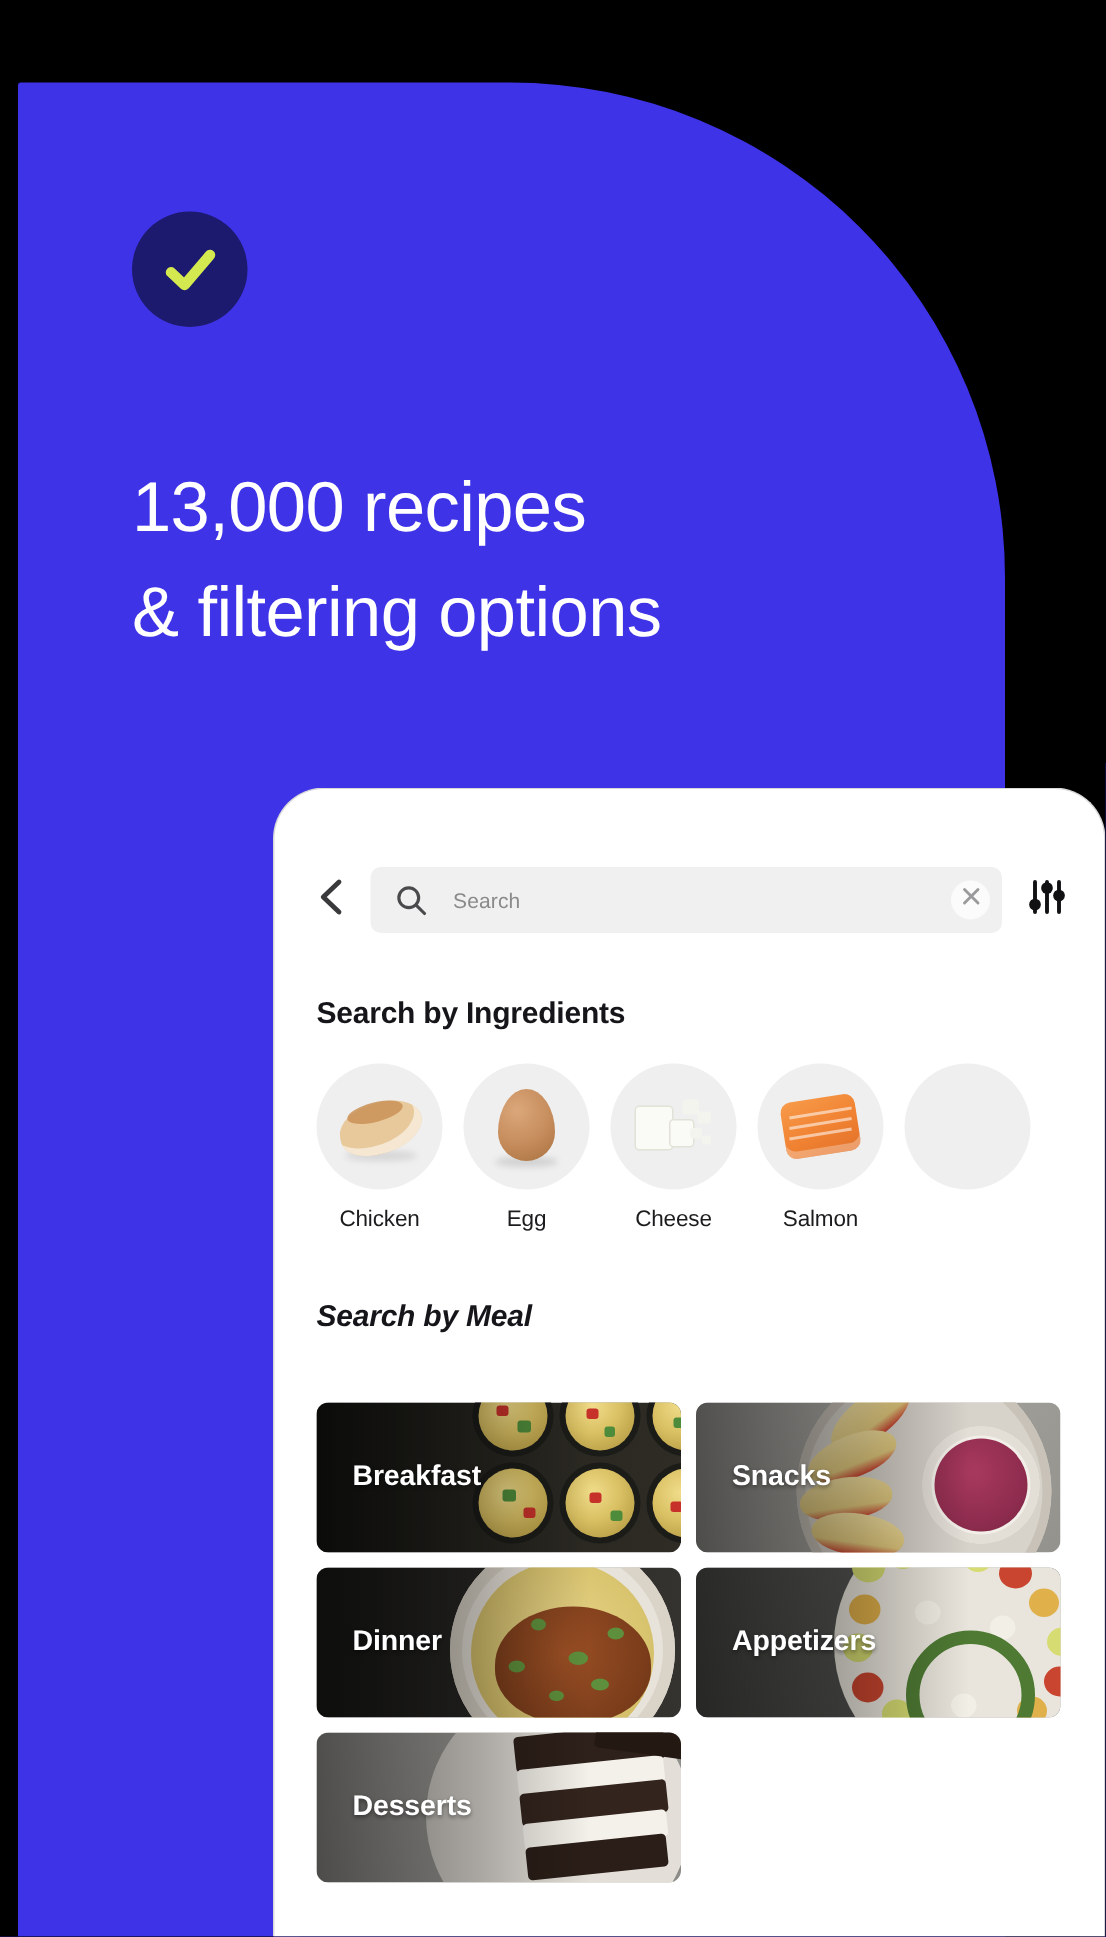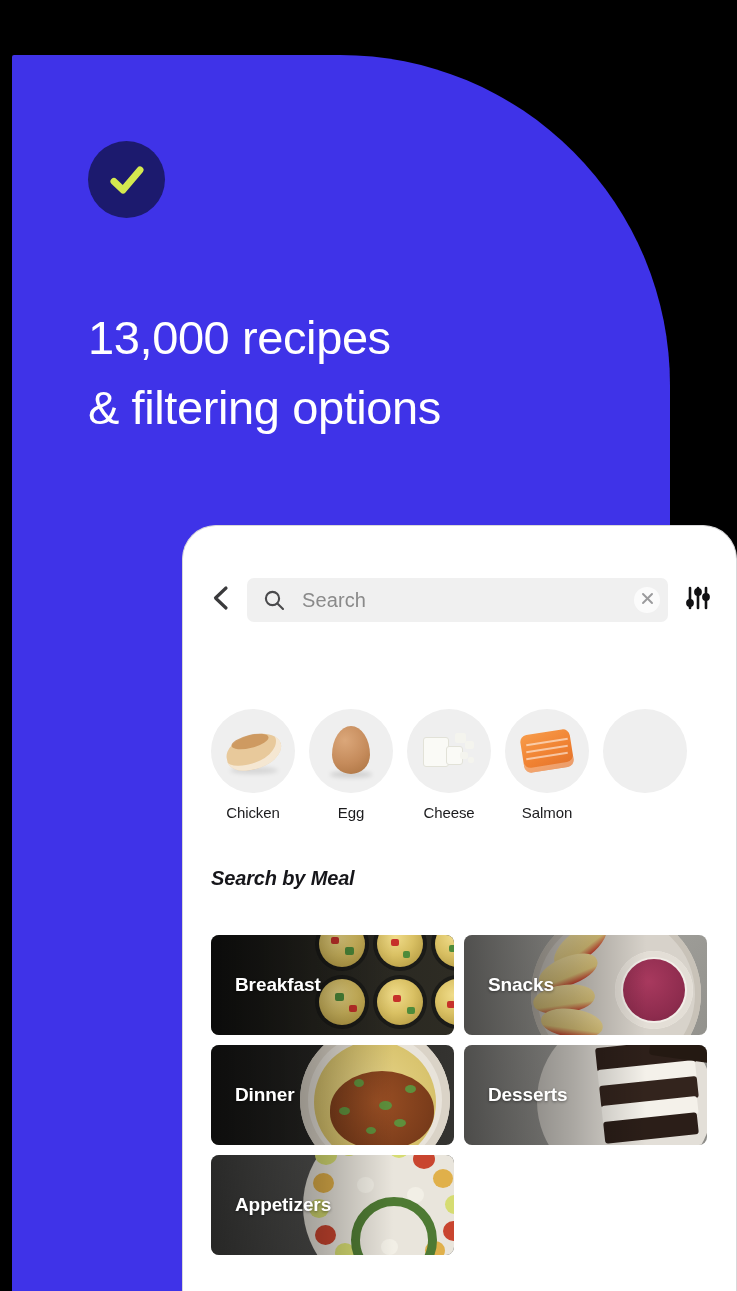--- a/index.html
+++ b/index.html
@@ -102,21 +102,21 @@
     align-items: center;
     padding: 0 8px 0 16px;
     box-sizing: border-box;
     position: relative;
   }
   .search-glyph { flex: 0 0 auto; display: flex; align-items: center; }
   .search-input-text {
     flex: 1 1 auto;
     margin-left: 17px;
     color: #8A8A8A;
-    font-size: 20px;
+    font-size: 14px;
     letter-spacing: 0.1px;
     white-space: nowrap;
     overflow: hidden;
   }
   .clear-btn {
     flex: 0 0 auto;
     width: 26px;
     height: 26px;
     border-radius: 50%;
     background: #FBFBFB;
@@ -486,20 +486,21 @@
           <line x1="14" y1="4" x2="14" y2="24" stroke="#111113" stroke-width="2.6" stroke-linecap="round"></line>
           <line x1="22" y1="4" x2="22" y2="24" stroke="#111113" stroke-width="2.6" stroke-linecap="round"></line>
           <circle cx="6" cy="19" r="3.9" fill="#111113"></circle>
           <circle cx="14" cy="8" r="3.9" fill="#111113"></circle>
           <circle cx="22" cy="13" r="3.9" fill="#111113"></circle>
         </svg>
       </span>
     </div>
   </div>
 
+  <div class="section-title ingredients">Search by Ingredients</div>
 
   <div class="ingredients-row">
 
 
     <div class="ingredient">
       <div class="ingredient-thumb">
         <div class="food chick-shadow"></div>
         <div class="food chick-body"></div>
         <div class="food chick-sear"></div>
       </div>
@@ -594,34 +595,20 @@
         <div class="dn-herb" style="right:90px;  top:34px; width:10px; height:8px;"></div>
         <div class="dn-herb" style="right:48px;  top:74px; width:12px; height:8px;"></div>
         <div class="dn-herb" style="right:78px;  top:82px; width:10px; height:7px;"></div>
         <div class="dn-herb" style="right:104px; top:62px; width:11px; height:8px;"></div>
       </div>
       <div class="meal-scrim scrim-left"></div>
       <span class="meal-label">Dinner</span>
     </div>
 
     <div class="meal-card">
-      <div class="meal-photo ds-bg">
-        <div class="ds-plate"></div>
-        <div class="ds-layer" style="left:132px; top:-2px; width:100px; height:24px; background:#2E201A; transform:rotate(-6deg);"></div>
-        <div class="ds-layer" style="left:134px; top:20px; width:98px;  height:18px; background:#F4F1EA; transform:rotate(-6deg);"></div>
-        <div class="ds-layer" style="left:136px; top:36px; width:98px;  height:22px; background:#33241D; transform:rotate(-6deg);"></div>
-        <div class="ds-layer" style="left:138px; top:56px; width:96px;  height:18px; background:#F4F1EA; transform:rotate(-6deg);"></div>
-        <div class="ds-layer" style="left:140px; top:72px; width:94px;  height:22px; background:#2B1E18; transform:rotate(-6deg);"></div>
-        <div class="ds-layer" style="left:186px; top:-6px; width:62px;  height:20px; background:#241912; transform:rotate(8deg);"></div>
-      </div>
-      <div class="meal-scrim scrim-left"></div>
-      <span class="meal-label">Desserts</span>
-    </div>
-
-    <div class="meal-card">
       <div class="meal-photo ap-bg">
         <div class="ap-platter"></div>
         <div class="ap-ring" style="left:104px; top:-10px; width:22px; height:20px; background:#D6DC72;"></div>
         <div class="ap-ring" style="left:128px; top:-18px; width:20px; height:19px; background:#D6DC72;"></div>
 
         <div class="ap-ring" style="left:178px; top:-16px; width:20px; height:19px; background:#D6DC72;"></div>
         <div class="ap-ring" style="left:202px; top:-6px;  width:22px; height:20px; background:#C9452F;"></div>
         <div class="ap-ring" style="left:222px; top:14px;  width:20px; height:19px; background:#E0B04A;"></div>
         <div class="ap-ring" style="left:234px; top:40px;  width:20px; height:19px; background:#D6DC72;"></div>
         <div class="ap-ring" style="left:232px; top:66px;  width:21px; height:20px; background:#C9452F;"></div>
@@ -631,14 +618,28 @@
         <div class="ap-ring" style="left:104px; top:70px;  width:21px; height:20px; background:#C9452F;"></div>
         <div class="ap-ring" style="left:124px; top:88px;  width:20px; height:19px; background:#D6DC72;"></div>
         <div class="ap-ring" style="left:146px; top:22px;  width:17px; height:16px; background:#F2EFE6;"></div>
         <div class="ap-ring" style="left:196px; top:32px;  width:17px; height:16px; background:#F2EFE6;"></div>
         <div class="ap-ring" style="left:170px; top:84px;  width:17px; height:16px; background:#F2EFE6;"></div>
         <div class="ap-rosemary"></div>
       </div>
       <div class="meal-scrim scrim-left"></div>
       <span class="meal-label">Appetizers</span>
     </div>
+
+    <div class="meal-card">
+      <div class="meal-photo ds-bg">
+        <div class="ds-plate"></div>
+        <div class="ds-layer" style="left:132px; top:-2px; width:100px; height:24px; background:#2E201A; transform:rotate(-6deg);"></div>
+        <div class="ds-layer" style="left:134px; top:20px; width:98px;  height:18px; background:#F4F1EA; transform:rotate(-6deg);"></div>
+        <div class="ds-layer" style="left:136px; top:36px; width:98px;  height:22px; background:#33241D; transform:rotate(-6deg);"></div>
+        <div class="ds-layer" style="left:138px; top:56px; width:96px;  height:18px; background:#F4F1EA; transform:rotate(-6deg);"></div>
+        <div class="ds-layer" style="left:140px; top:72px; width:94px;  height:22px; background:#2B1E18; transform:rotate(-6deg);"></div>
+        <div class="ds-layer" style="left:186px; top:-6px; width:62px;  height:20px; background:#241912; transform:rotate(8deg);"></div>
+      </div>
+      <div class="meal-scrim scrim-left"></div>
+      <span class="meal-label">Desserts</span>
+    </div>
   </div>
 </div>
 
 </body></html>

